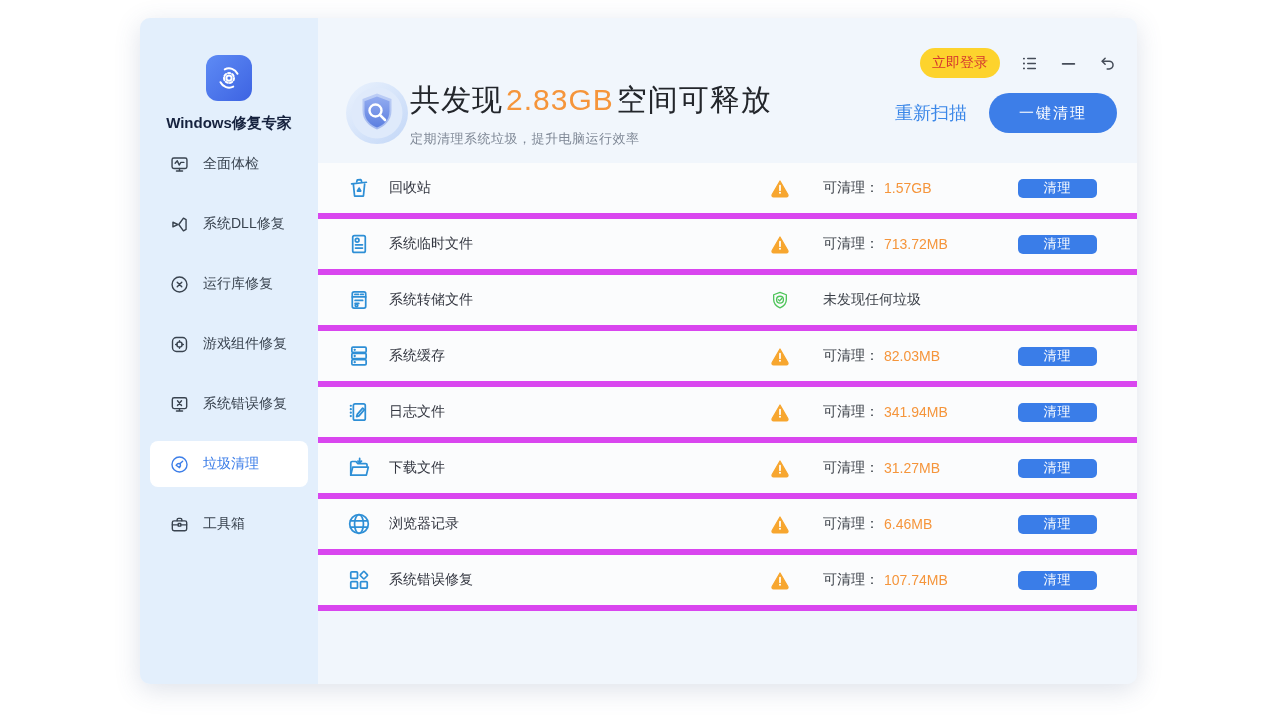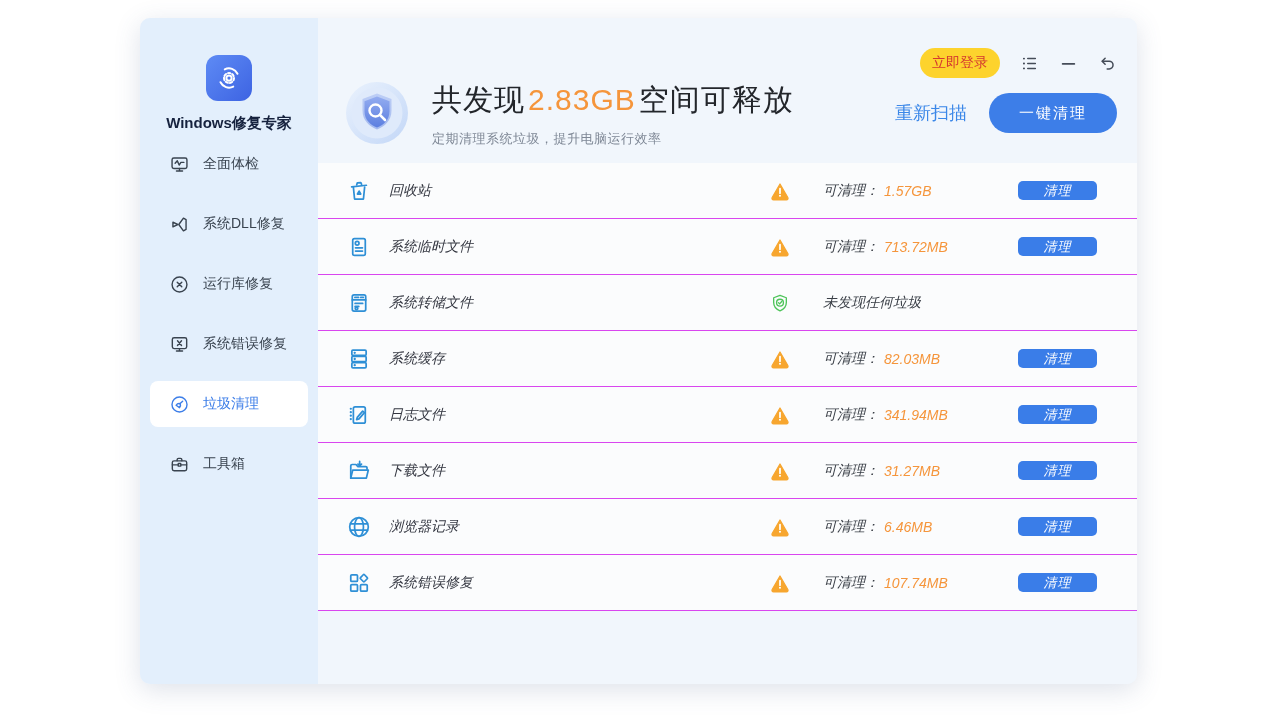--- a/index.html
+++ b/index.html
@@ -27,33 +27,33 @@
   .main { flex:1; position:relative; background:#F1F6FC; }
 
   .topbar { position:absolute; top:30px; right:20px; display:flex; align-items:center; gap:20px; z-index:3; }
   .login-btn { width:80px; height:30px; border-radius:15px; background:#FDD32D; color:#D5392F;
     font-size:14px; display:flex; align-items:center; justify-content:center; cursor:pointer; }
   .tb-ico { width:19px; height:19px; color:#454C58; cursor:pointer; display:inline-flex; }
   .tb-ico svg { width:19px; height:19px; }
 
   .header { position:absolute; top:62px; left:26px; right:20px; display:flex; align-items:flex-start; }
   .scan-badge { width:66px; height:66px; flex:0 0 66px; }
-  .header-text { margin-left:22px; }
+  .header-text { }
   .header-title { font-size:30px; font-weight:500; color:#23262B; letter-spacing:1px; white-space:nowrap; }
   .size-orange { color:#F5953B; margin:0 3px; }
   .header-sub { margin-top:9px; font-size:13px; color:#7E8795; letter-spacing:.5px; }
   .header-right { margin-left:auto; display:flex; align-items:center; gap:22px; margin-top:13px; }
   .rescan { color:#3B87E8; font-size:18px; cursor:pointer; white-space:nowrap; }
   .clean-all { width:128px; height:40px; border-radius:20px; background:#3D7EE8; color:#fff;
     font-size:15px; letter-spacing:2px; display:flex; align-items:center; justify-content:center; cursor:pointer; }
 
   
   .list { position:absolute; top:145px; left:0; right:0; background:#FBFCFD; }
   .row { height:56px; display:flex; align-items:center; padding:0 40px 0 28px;
-    border-bottom:1px solid #d946ef;font-style:italic; }
+    border-bottom:6px solid #d946ef; }
   .row-ico { width:26px; height:26px; color:#2E8FD6; flex:0 0 26px; display:inline-flex; }
   .row-ico svg { width:26px; height:26px; }
   .row-name { margin-left:17px; font-size:14px; color:#333640; flex:0 0 381px; }
   .row-status { display:flex; align-items:center; }
   .st-ico { width:20px; height:20px; display:inline-flex; margin-right:9px; color:#4EC45A; }
   .st-ico svg { width:20px; height:20px; }
   .st-label { font-size:14px; color:#3A3F47;margin-left:24px; }
   .st-size { font-size:14px; color:#F5953B; margin-left:5px; }
   .row-btn { margin-left:auto; width:79px; height:19px; border-radius:5px; background:#3A7DE8;
     color:#fff; font-size:13px; display:flex; align-items:center; justify-content:center;
@@ -95,20 +95,30 @@
           <span class="nav-label">系统DLL修复</span>
         </div>
         <div class="nav-item">
           <span class="nav-ico">
             <svg viewBox="0 0 24 24" fill="none" stroke="currentColor" stroke-width="1.6" stroke-linecap="round" stroke-linejoin="round">
               <circle cx="12" cy="12" r="8.5"></circle>
               <path d="M9.4 9.4 L14.6 14.6 M14.6 9.4 L9.4 14.6"></path>
             </svg>
           </span>
           <span class="nav-label">运行库修复</span>
+        </div>
+        <div class="nav-item">
+          <span class="nav-ico">
+            <svg viewBox="0 0 24 24" fill="none" stroke="currentColor" stroke-width="1.6" stroke-linecap="round" stroke-linejoin="round">
+              <rect x="4" y="4" width="16" height="16" rx="4.5"></rect>
+              <circle cx="12" cy="12" r="3"></circle>
+              <path d="M12 7.6 v1.4 M12 15 v1.4 M7.6 12 h1.4 M15 12 h1.4"></path>
+            </svg>
+          </span>
+          <span class="nav-label">游戏组件修复</span>
         </div>
         <div class="nav-item">
           <span class="nav-ico">
             <svg viewBox="0 0 24 24" fill="none" stroke="currentColor" stroke-width="1.6" stroke-linecap="round" stroke-linejoin="round">
               <rect x="3.8" y="4.3" width="16.4" height="12.4" rx="2"></rect>
               <path d="M9.7 7.7 l4.6 5.4 M14.3 7.7 l-4.6 5.4"></path>
               <path d="M12 16.7 v2.4 M8.5 19.4 h7"></path>
             </svg>
           </span>
           <span class="nav-label">系统错误修复</span>

